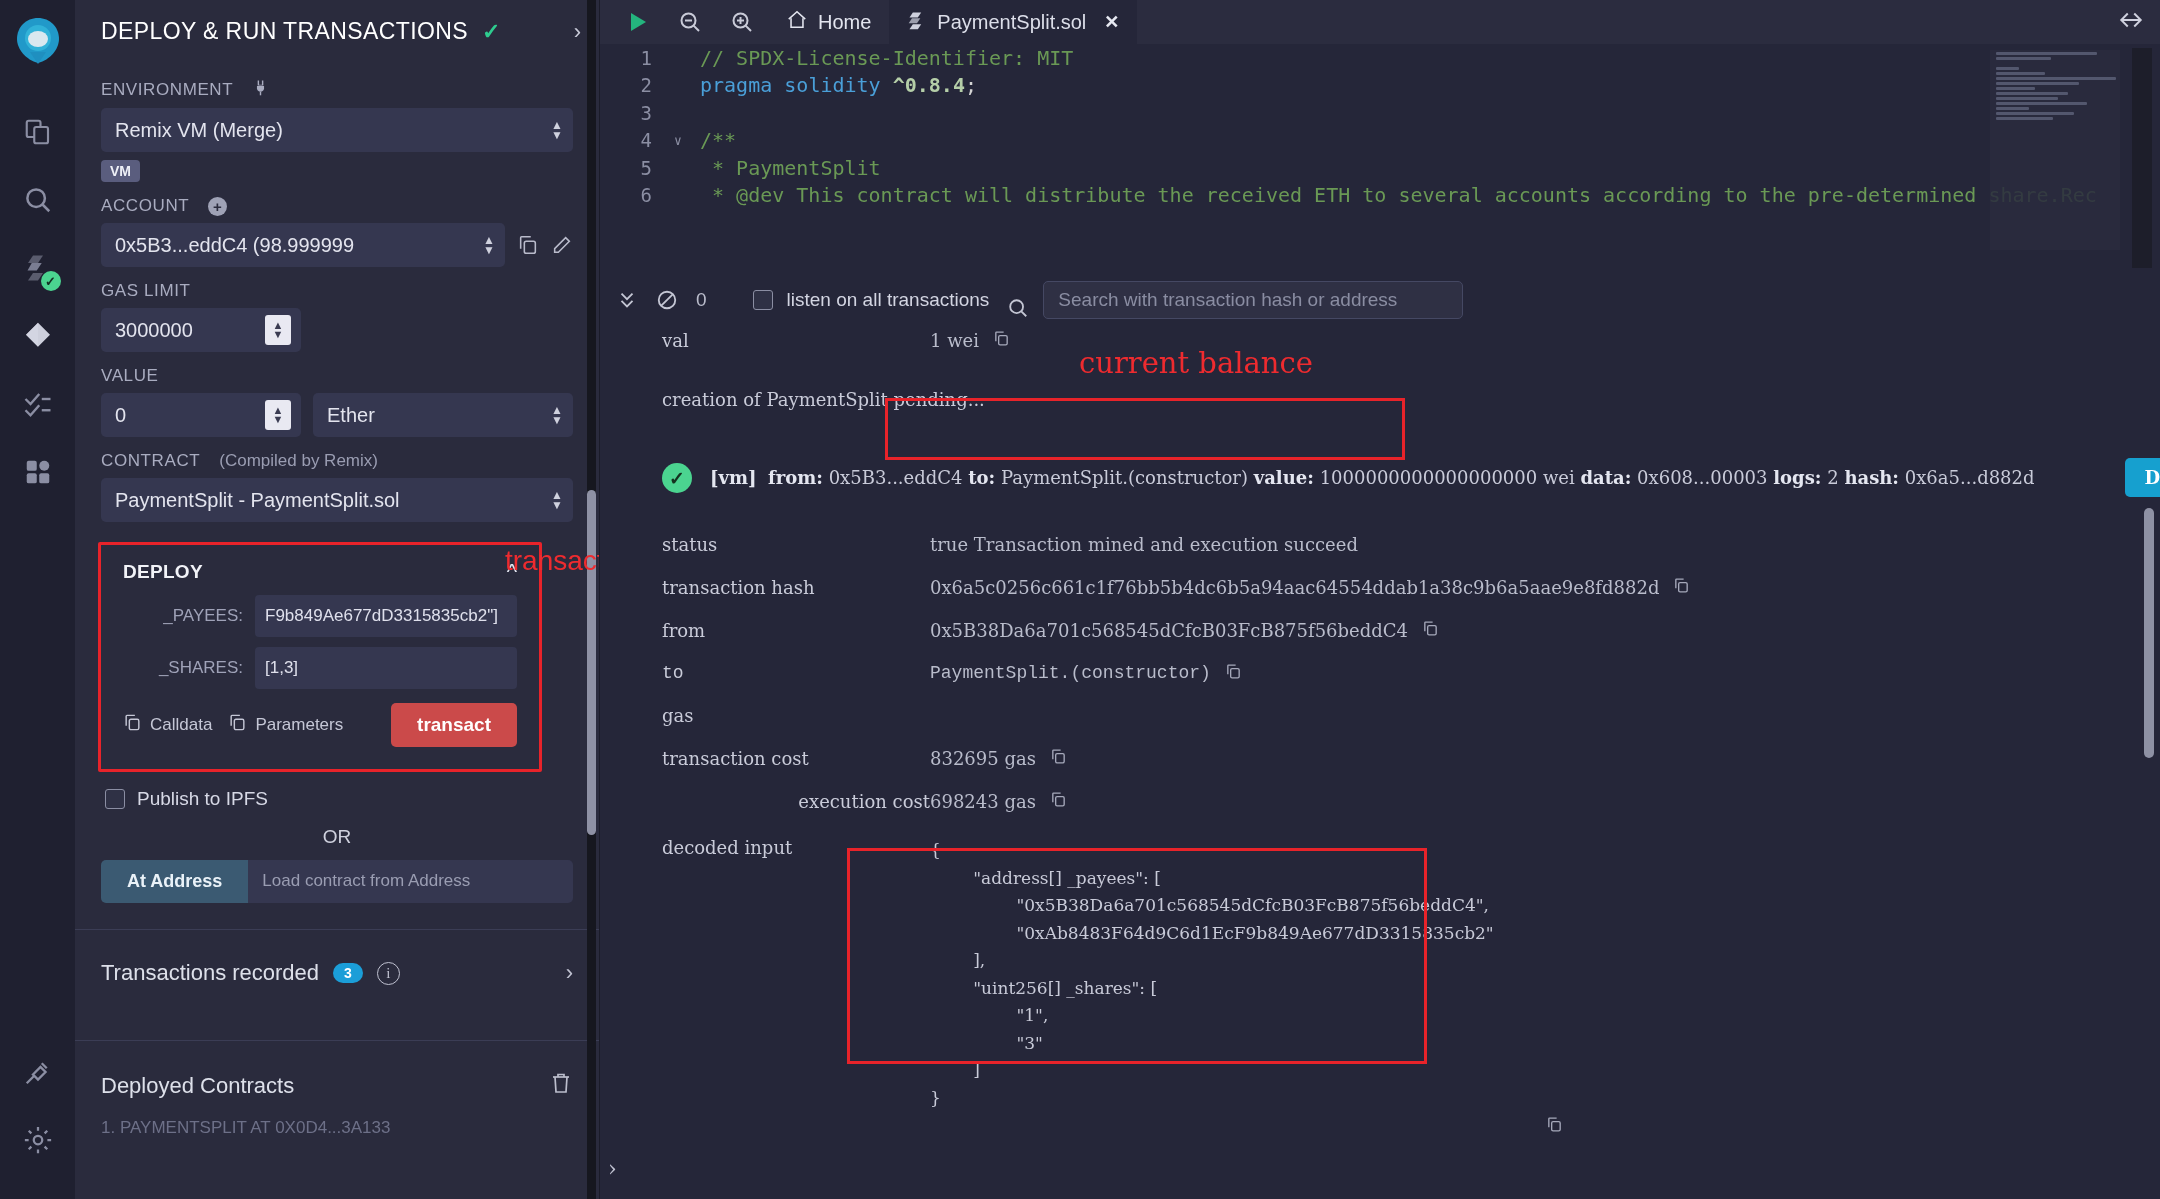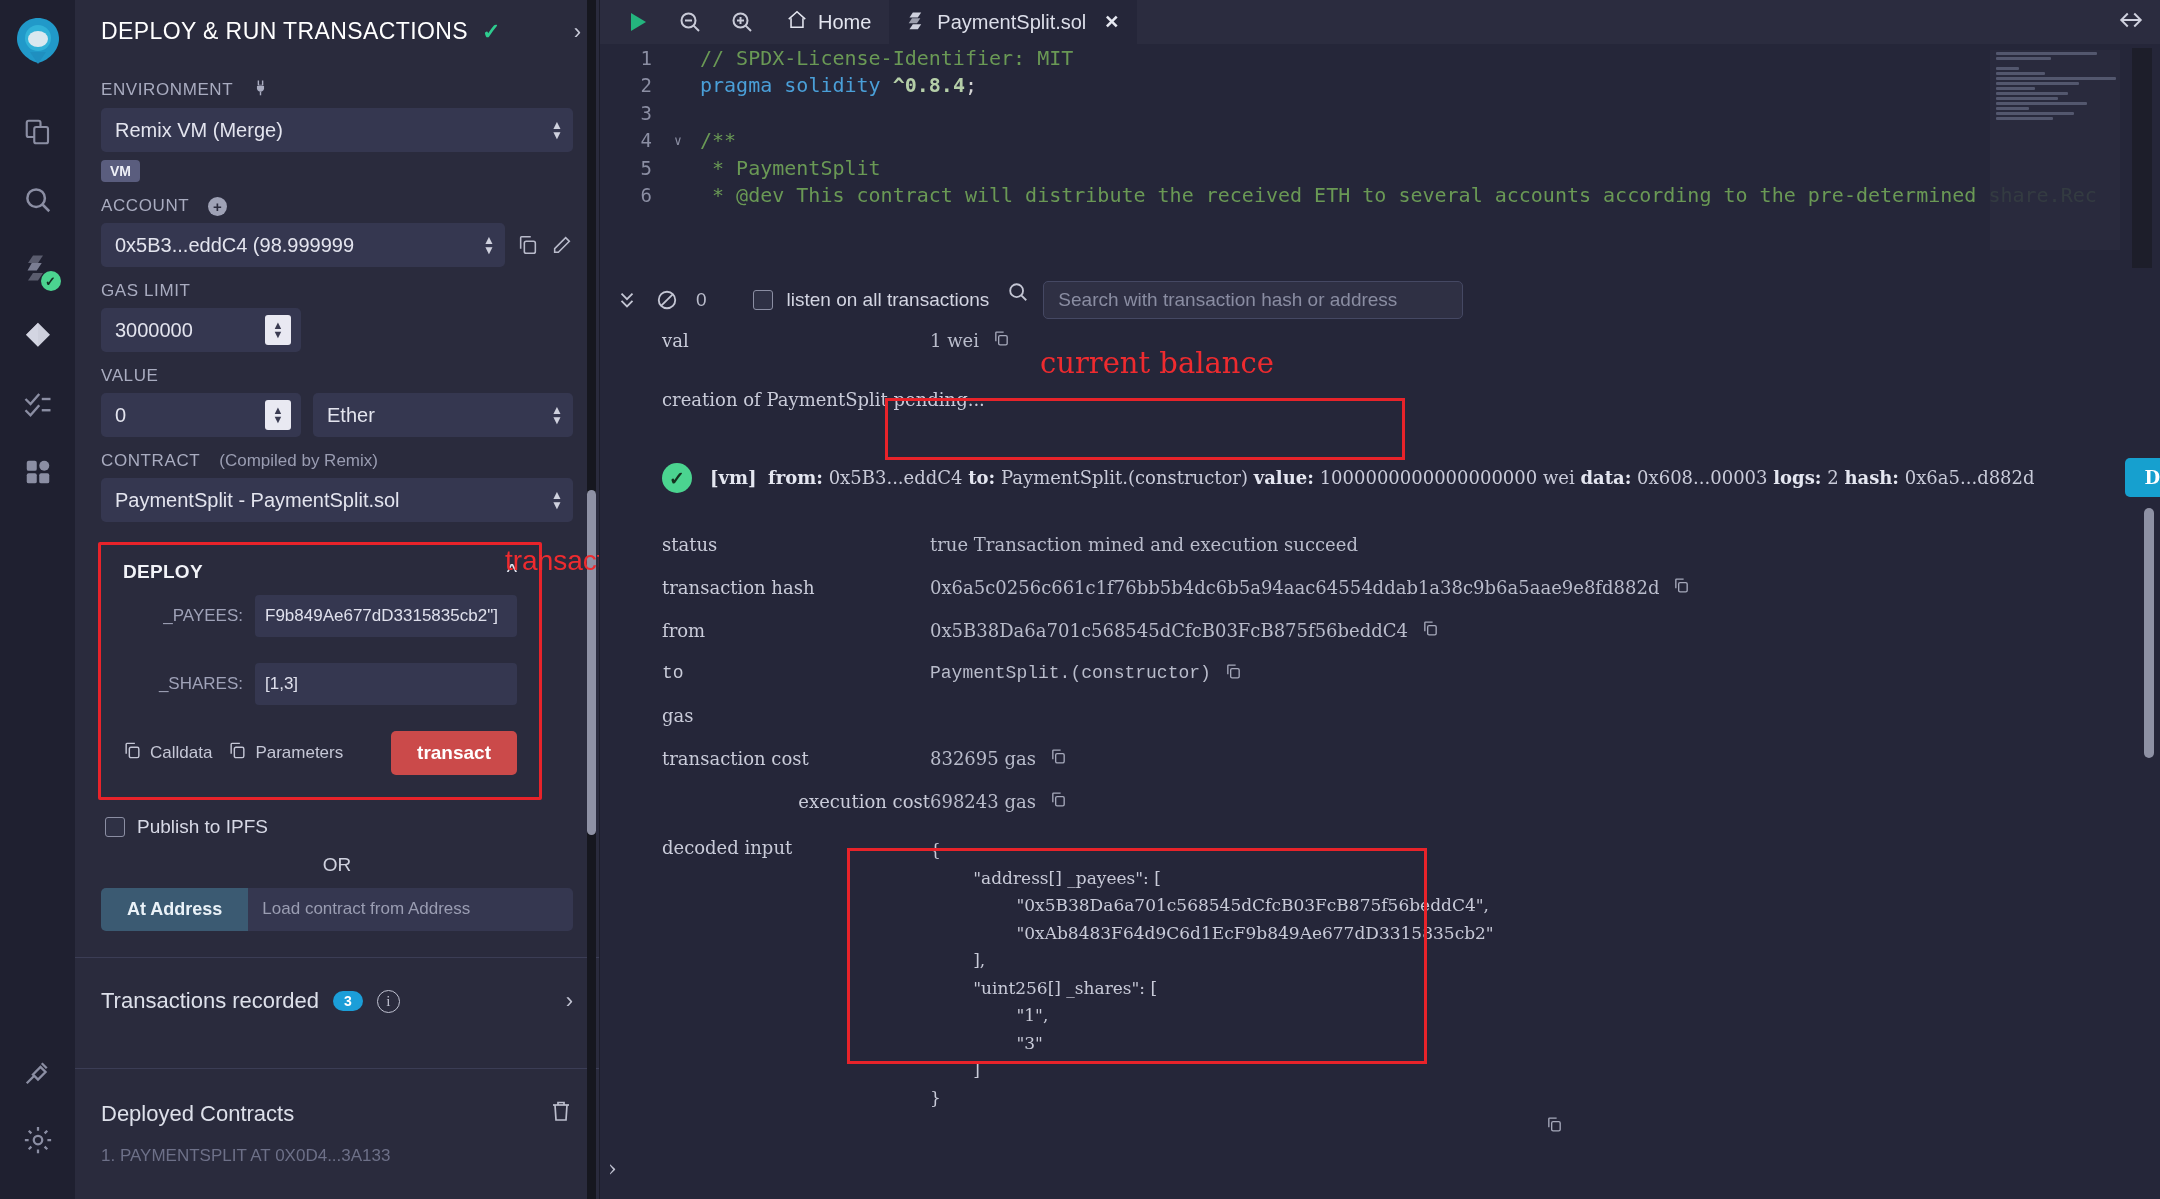--- a/index.html
+++ b/index.html
@@ -80,21 +80,21 @@
   }
   .icon-btn { color:#b9bbcb; display:inline-flex; }
 
   
   .deploy-box {
     margin: 20px 0 0 -3px; border: 3px solid #e8232a; border-radius: 2px;
     padding: 14px 22px 22px 22px; width: 444px;
   }
   .deploy-hd { display:flex; align-items:center; justify-content: space-between; margin-bottom: 10px; }
   .deploy-ttl { font-size: 19px; font-weight: bold; color:#f2f3f8; letter-spacing:.3px; }
-  .farg { display:flex; align-items:center; gap: 12px; margin-bottom: 26px; }
+  .farg { display:flex; align-items:center; gap: 12px; margin-bottom: 10px; }
   .farg-lbl { font-size: 17px; color:#9fa2b8; white-space:nowrap; min-width: 120px; text-align:right; }
   .farg-in {
     flex: 1; background:#353750; border-radius:4px; height: 42px;
     display:flex; align-items:center; padding: 0 10px; font-size: 17px; color:#dfe0ec;
     overflow:hidden; white-space:nowrap;
   }
   .deploy-actions { display:flex; align-items:center; gap: 16px; margin-top: 14px; }
   .mini-btn { display:flex; align-items:center; gap:8px; color:#c5c7d6; font-size:17px; }
   .transact-btn {
     margin-left:auto; background:#cb4a4a; color:#fff; font-weight:bold;
@@ -179,21 +179,21 @@
   
   .term { flex: 1; display:flex; flex-direction:column; background:#252639; min-height:0; position:relative;}
   .term-bar {
     height: 56px; flex:0 0 56px; display:flex; align-items:center; gap: 16px;
     padding: 0 20px 0 560px; background:#252639;
   }
   .tbar-wrap { display:flex; align-items:center; gap:18px; padding-left: 16px; }
   .tbar-ico { color:#c4c6d4; display:flex; align-items:center; }
   .tbar-cnt { color:#b9bbca; font-size:19px; }
   .listen { display:flex; align-items:center; gap:14px; color:#d3d5e2; font-size:19px;padding-left:28px; }
-  .search-wrap { display:flex; align-items:flex-start; gap: 14px; flex:0 0 auto; }
+  .search-wrap { display:flex; align-items:flex-end; gap: 14px; flex:0 0 auto; }
   .search-in {
     width: 420px; height: 38px; background:#2f3044; border:1px solid #454863;
     border-radius:5px; color:#8a8da2; font-size:19px; display:flex; align-items:center; padding: 0 14px;
   }
 
   .term-body { flex:1; overflow:hidden; position:relative;
     font-family:"DejaVu Serif", serif; font-size: 18px; color:#c9cbd9; }
   .tline { display:flex; padding: 2px 0; }
   .tkey { width: 330px; flex:0 0 330px; padding-left: 62px; color:#c9cbd9; }
   .tval { flex:1; color:#b9bccb; display:flex; align-items:flex-start; gap: 14px;}
@@ -208,21 +208,21 @@
   }
   .tx-txt { font-size: 18px; color:#c9cbd9; white-space:nowrap; }
   .tx-txt b { color:#e4e6f0; }
   .debug-btn {
     background:#16a0cf; color:#fff; font-weight:bold; font-size:18px;
     padding: 9px 20px; border-radius:5px;
   }
   .caret-up { color:#e4e6f0; font-size: 22px; }
 
   .annot-balance {
-    position:absolute; color:#ee2b2f; font-size: 29px; white-space:nowrap;
+    position:absolute; color:#ee2b2f; font-size: 29px; white-space:nowrap;margin-left:39px;
   }
   .hl-box { position:absolute; border:3px solid #e8232a; pointer-events:none; }
 
   .json-block {
     font-family:"DejaVu Serif", serif; font-size: 17px; color:#c8cad8;
     white-space:pre; line-height: 1.62;
   }
   .term-sb { position:absolute; right: 6px; top: 180px; width: 10px; height: 250px;
     background:#8e91a4; border-radius:5px;}
   .bottom-chev { position:absolute; left: 8px; bottom: 18px; color:#c0c2d1; font-size: 22px;}

